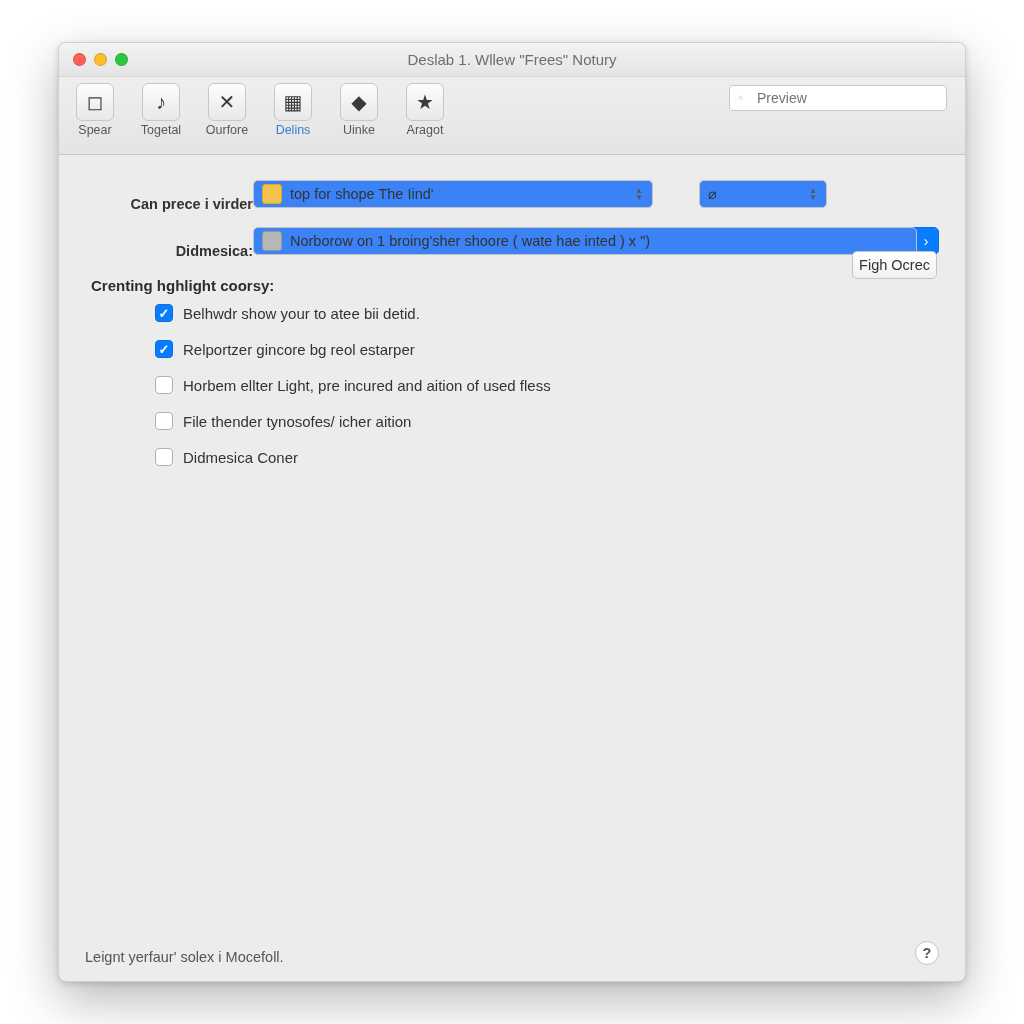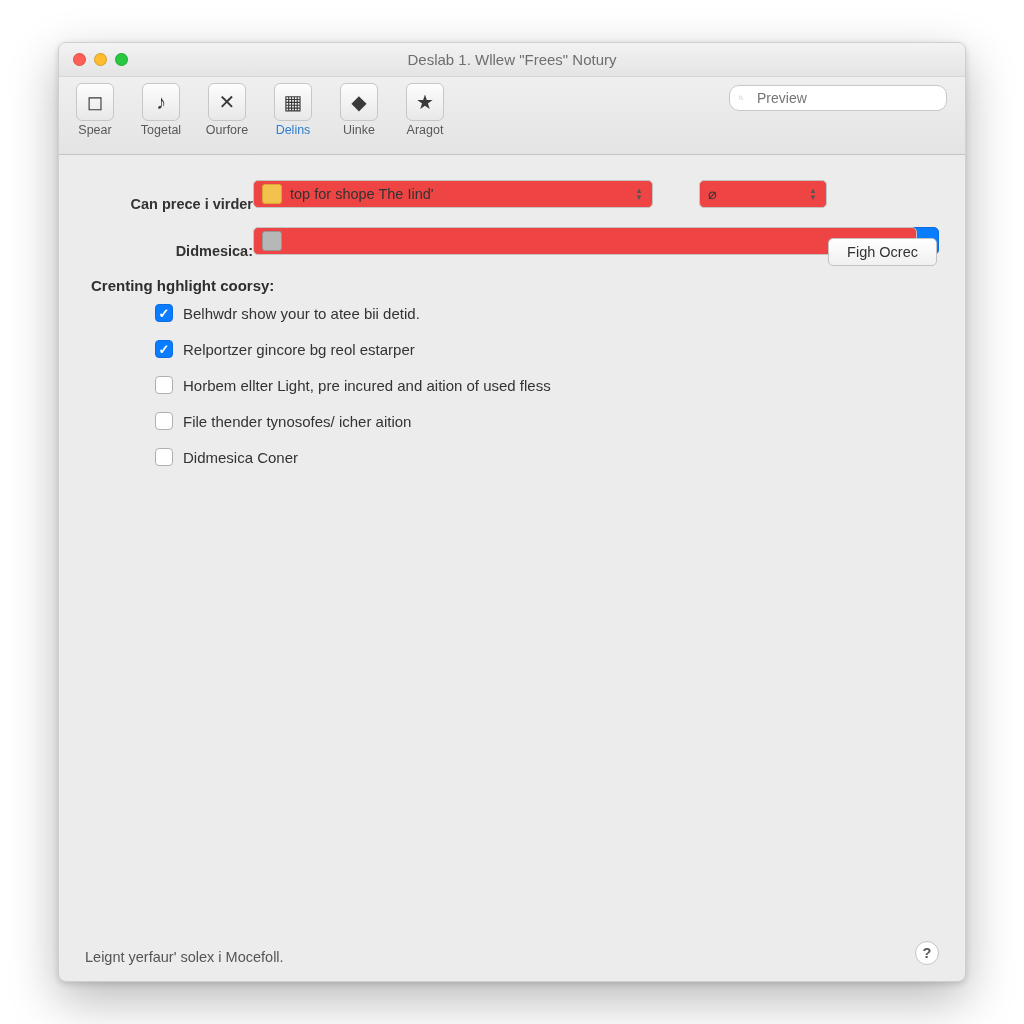--- a/index.html
+++ b/index.html
@@ -44,31 +44,31 @@
   border: 1px solid #c7c7c7;
   display: flex; align-items: center; justify-content: center;
   font-size: 20px;
 }
 .tab .tlabel { font-size: 12.5px; color: #585858; }
 .tab.active .tlabel { color: #2f7fd1; }
 .spacer { flex: 1; }
 .search {
   margin-top: 2px; margin-right: 8px;
   width: 218px; height: 26px;
-  background: #fff; border: 1px solid #c8c8c8; border-radius: 10px;
+  background: #fff; border: 1px solid #c8c8c8; border-radius: 4px;
   display: flex; align-items: center; padding: 0 8px; gap: 13px;
   color: #9a9a9a;
 }
 .search svg { width: 14px; height: 14px; opacity: .55; }
 .search input { border: none; outline: none; flex: 1; font-size: 14px; background: transparent; color: #333; }
 .content { flex: 1; padding: 20px 26px 16px 26px; position: relative; }
 .formrow { display: flex; align-items: center; margin-bottom: 10px; }
 .formrow .lab { width: 168px; text-align: right; font-weight: 600; color: #333; font-size: 14.5px; margin-top: 21px; }
 .popup {
-  height: 28px; background: #ef4444; border: 1px solid #c3c3c3; border-radius: 5px;
+  height: 28px; background: #3b82f6; border: 1px solid #c3c3c3; border-radius: 5px;
   display: flex; align-items: center; padding: 0 8px; gap: 8px;
   font-size: 14.5px; color: #333; position: relative;
 }
 .popup.wide1 { width: 400px; }
 .popup.wide2 { flex: 1; }
 .popup .arrows {
   position: absolute; right: 4px; width: 18px; height: 20px;
   display: flex; flex-direction: column; align-items: center; justify-content: center;
   color: #555;
 }
@@ -88,22 +88,22 @@
 .section-hd { font-weight: 700; margin: 18px 0 10px 6px; font-size: 15px; color: #2e2e2e; }
 .checks { margin-left: 70px; display: flex; flex-direction: column; gap: 18px; }
 .checkrow { display: flex; align-items: center; gap: 10px; font-size: 15px; color: #333; }
 .cbox {
   width: 18px; height: 18px; border: 1px solid #b0b0b0; border-radius: 4px; background: #fff;
   display: flex; align-items: center; justify-content: center;
 }
 .cbox.checked { background: #0a7cff; border-color: #0a6de0; }
 .cbox.checked::after { content: "✓"; color: #fff; font-size: 13px; font-weight: 700; }
 .pushbtn {
-  position: absolute; right: 28px; top: 83px;
-  height: 28px; padding: 0 18px; border: 1px solid #c3c3c3; border-radius: 5px;
+  position: absolute; right: 28px; top: 96px;
+  height: 28px; padding: 0 6px; border: 1px solid #c3c3c3; border-radius: 5px;
   background: linear-gradient(#fff,#f0f0f0); font-size: 14.5px; color: #333;
   display: flex; align-items: center;
 }
 .footer {
   position: absolute; left: 26px; right: 26px; bottom: 16px;
   display: flex; align-items: flex-end; justify-content: space-between;
   color: #555; font-size: 14.5px;
 }
 .helpbtn {
   width: 24px; height: 24px; border-radius: 50%; border: 1px solid #c3c3c3;
@@ -174,20 +174,21 @@
       <div class="popup smallpop">
         <span>⌀</span>
         <span class="arrows"></span>
       </div>
     </div>
 
     <div class="formrow">
       <div class="lab">Didmesica:</div>
       <div class="popup wide2">
         <span class="iconbox gray"></span>
+        <span>Norborow on 1 broing'sher   shoore ( wate hae inted ) x ")</span>
       </div>
       <div class="stepbtn">
         <span>›</span>
       </div>
     </div>
 
     <div class="section-hd">Crenting hghlight coorsy:</div>
 
     <div class="checks">
         <div class="checkrow">

